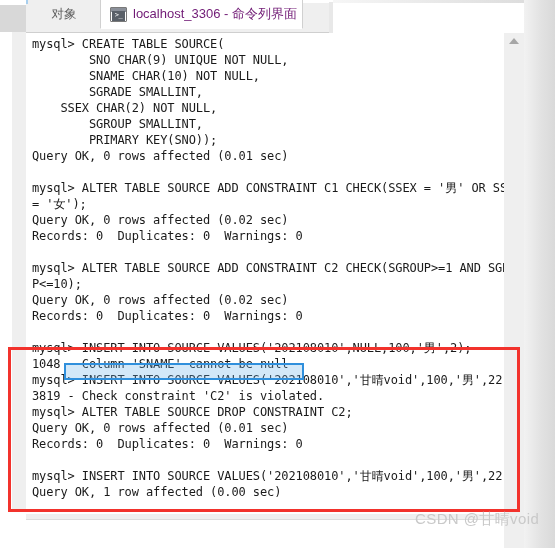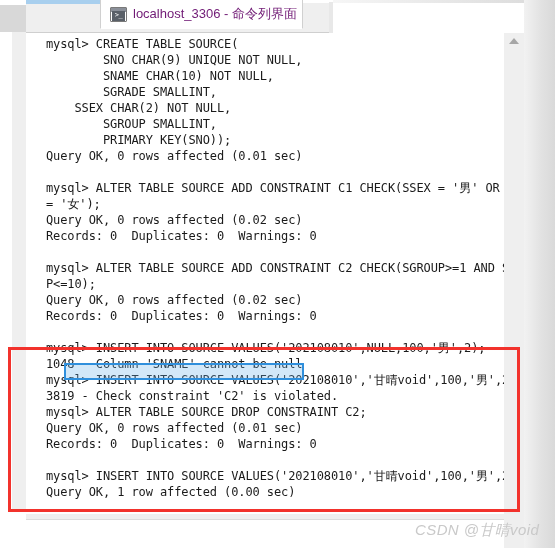--- a/index.html
+++ b/index.html
@@ -189,21 +189,21 @@
     height: 481px;
     background: #ffffff;
     overflow: hidden;
   }
   .terminal-inner {
     position: absolute;
     left: 0px;
     top: 3px;
     right: 0;
     bottom: 0;
-    padding-left: 20px;
+    padding-left: 6px;
     font-family: "DejaVu Sans Mono", monospace;
     font-size: 12px;
     line-height: 16px;
     color: #1a1a1a;
     white-space: pre;
   }
   .terminal-inner .line {
     height: 16px;
     white-space: pre;
     letter-spacing: -0.1px;
@@ -274,48 +274,50 @@
     border: 2px solid #2f8fdc;
     background: rgba(108,178,232,0.30);
     box-sizing: border-box;
     pointer-events: none;
   }
 
   
   .watermark {
     position: absolute;
     left: 415px;
-    top: 521px;
+    top: 510px;
     font-size: 15px;
     color: #c9c9c9;
     letter-spacing: 0.4px;
     user-select: none;
     white-space: nowrap;
     font-family: "Liberation Sans", sans-serif;
-    font-style: italic;
   }
 </style>
 </head>
 <body>
 
 <div id="app">
 
   <div class="top-accent"></div>
   <div class="top-accent-right"></div>
 
   <div class="left-rail">
     <div class="left-rail-chip"></div>
     <div class="left-rail-gutter"></div>
   </div>
 
   <div class="tabbar"></div>
   <div class="tabbar-fill"></div>
   <div class="tabbar-fill-2"></div>
   <div class="tabbar-top-shade"></div>
 
+  <div class="tab tab-objects">
+    <span class="tab-label">对象</span>
+  </div>
 
   <div class="tab tab-console">
     <span class="console-icon">
       <span class="prompt">&gt;_</span>
     </span>
     <span class="tab-label">localhost_3306 - 命令列界面</span>
   </div>
 
   <div class="terminal">
     <div class="terminal-inner" id="terminal-lines"><div class="line"><span>mysql&gt; CREATE TABLE SOURCE(</span></div><div class="line"><span>        SNO CHAR(9) UNIQUE NOT NULL,</span></div><div class="line"><span>        SNAME CHAR(10) NOT NULL,</span></div><div class="line"><span>        SGRADE SMALLINT,</span></div><div class="line"><span>    SSEX CHAR(2) NOT NULL,</span></div><div class="line"><span>        SGROUP SMALLINT,</span></div><div class="line"><span>        PRIMARY KEY(SNO));</span></div><div class="line"><span>Query OK, 0 rows affected (0.01 sec)</span></div><div class="line">&nbsp;</div><div class="line"><span>mysql&gt; ALTER TABLE SOURCE ADD CONSTRAINT C1 CHECK(SSEX = '</span><span class="cjk">男</span><span>' OR SSEX</span></div><div class="line"><span>= '</span><span class="cjk">女</span><span>');</span></div><div class="line"><span>Query OK, 0 rows affected (0.02 sec)</span></div><div class="line"><span>Records: 0  Duplicates: 0  Warnings: 0</span></div><div class="line">&nbsp;</div><div class="line"><span>mysql&gt; ALTER TABLE SOURCE ADD CONSTRAINT C2 CHECK(SGROUP&gt;=1 AND SGROU</span></div><div class="line"><span>P&lt;=10);</span></div><div class="line"><span>Query OK, 0 rows affected (0.02 sec)</span></div><div class="line"><span>Records: 0  Duplicates: 0  Warnings: 0</span></div><div class="line">&nbsp;</div><div class="line"><span>mysql&gt; INSERT INTO SOURCE VALUES('202108010',NULL,100,'</span><span class="cjk">男</span><span>',2);</span></div><div class="line"><span>1048 - Column 'SNAME' cannot be null</span></div><div class="line"><span>mysql&gt; INSERT INTO SOURCE VALUES('202108010','</span><span class="cjk">甘晴</span><span>void',100,'</span><span class="cjk">男</span><span>',22);</span></div><div class="line"><span>3819 - Check constraint 'C2' is violated.</span></div><div class="line"><span>mysql&gt; ALTER TABLE SOURCE DROP CONSTRAINT C2;</span></div><div class="line"><span>Query OK, 0 rows affected (0.01 sec)</span></div><div class="line"><span>Records: 0  Duplicates: 0  Warnings: 0</span></div><div class="line">&nbsp;</div><div class="line"><span>mysql&gt; INSERT INTO SOURCE VALUES('202108010','</span><span class="cjk">甘晴</span><span>void',100,'</span><span class="cjk">男</span><span>',22);</span></div><div class="line"><span>Query OK, 1 row affected (0.00 sec)</span></div><div class="line">&nbsp;</div></div>

